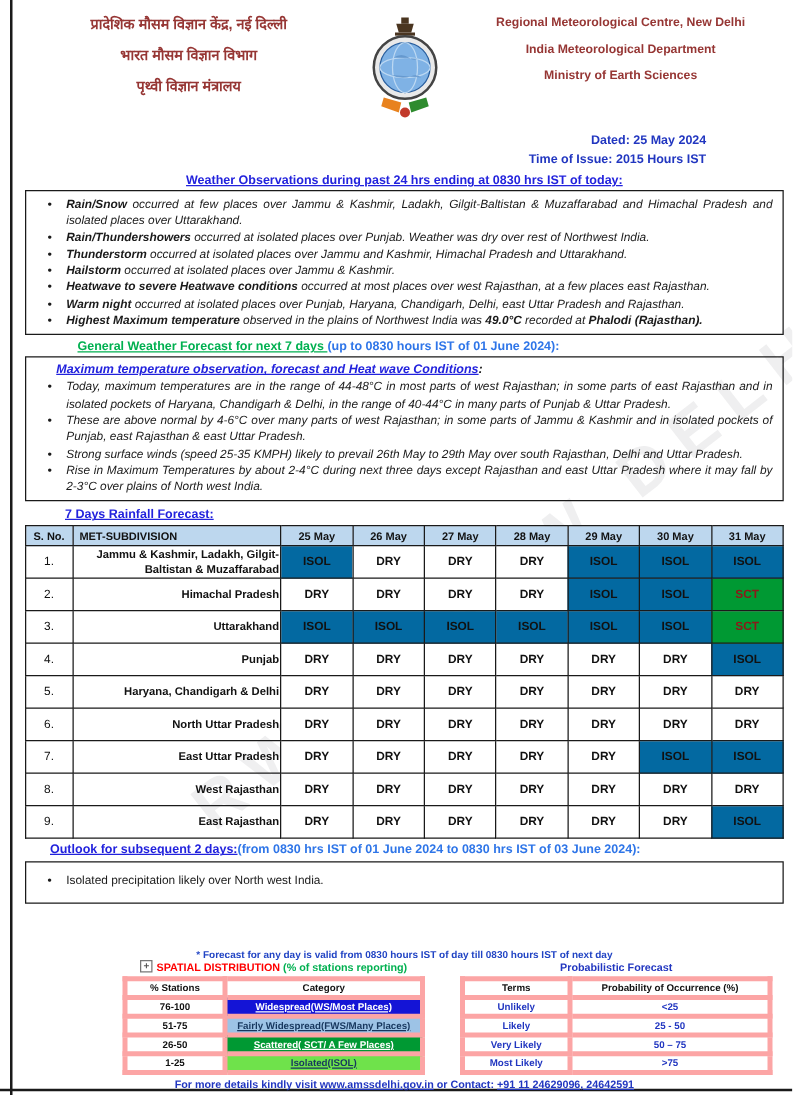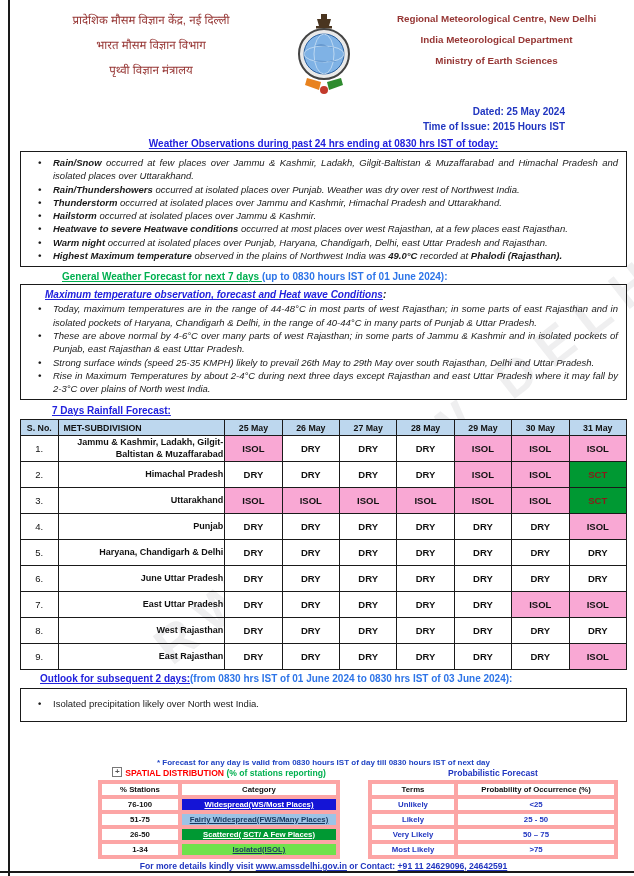--- a/index.html
+++ b/index.html
@@ -7,21 +7,21 @@
         font-family:"Liberation Sans",sans-serif;color:#111;}
   .page-border-left{position:absolute;left:8px;top:0;width:2px;height:876px;background:#1a1a1a;}
   .page-border-bottom{position:absolute;left:0;bottom:3px;width:634px;height:2px;background:#1a1a1a;}
   .watermark{position:absolute;left:-30px;top:420px;width:900px;text-align:center;
         transform:rotate(-38deg);transform-origin:center;font-size:52px;font-weight:bold;
         letter-spacing:14px;color:rgba(100,100,110,0.10);pointer-events:none;white-space:nowrap;}
   .content{position:absolute;left:20px;top:8px;width:607px;}
 
   
   .hdr{display:flex;align-items:flex-start;}
-  .hdr-hindi{width:262px;text-align:center;padding-top:14px;color:#963634;font-weight:normal;
+  .hdr-hindi{width:262px;text-align:center;padding-top:14px;color:#963634;font-weight:bold;
         font-size:11.5px;line-height:25px;}
   .hdr-logo{width:84px;text-align:center;padding-top:4px;}
   .hdr-eng{flex:1;text-align:center;padding-top:16px;color:#963634;font-weight:bold;
         font-size:9.8px;line-height:21px;}
   .dated{ text-align:right;padding-right:62px;color:#2136c0;font-weight:bold;font-size:10px;
         line-height:15px;margin-top:2px;}
 
   
   .sec-head{color:#2222dd;font-weight:bold;font-size:10px;text-decoration:underline;
         text-align:center;margin:4px 0 2px 0;}
@@ -48,21 +48,21 @@
   
   table.rain{width:607px;border-collapse:collapse;border:1.8px solid #1a1a1a;margin-top:1px;}
   table.rain th,table.rain td{border:1.3px solid #1a1a1a;text-align:center;vertical-align:middle;}
   table.rain th{background:#bdd7ee;font-size:8.8px;font-weight:bold;height:15px;padding:0 2px;}
   table.rain th.subdiv{text-align:left;padding-left:5px;}
   table.rain td{height:23px;font-size:9.5px;}
   table.rain td.sno{width:36px;font-size:9.5px;}
   table.rain td.name{width:168px;text-align:right;padding-left:5px;font-weight:bold;font-size:9px;line-height:11.5px;}
   table.rain td.day{font-weight:bold;width:57px;}
   td.day.dry{background:#ffffff;color:#111;}
-  td.day.isol{background:#f9a8d4;color:#111;}
+  td.day.isol{background:#0369a1;color:#111;}
   td.day.sct{background:#009933;color:#8b1a1a;}
 
   .outlook-box{border:1.6px solid #1a1a1a;padding:8px 8px 10px 8px;margin-top:2px;}
 
   
   .validity{text-align:center;color:#2144c4;font-weight:bold;font-size:8px;margin-top:36px;}
   .legend-row{display:flex;margin-top:1px;}
   .legend-left{margin-left:78px;width:242px;}
   .legend-right{margin-left:28px;width:250px;}
   .legend-title{font-size:8.6px;font-weight:bold;text-align:center;height:12px;}
@@ -227,21 +227,21 @@
             <td class="day dry">DRY</td>
             <td class="day dry">DRY</td>
             <td class="day dry">DRY</td>
             <td class="day dry">DRY</td>
             <td class="day dry">DRY</td>
             <td class="day dry">DRY</td>
             <td class="day dry">DRY</td>
           </tr>
           <tr>
             <td class="sno">6.</td>
-            <td class="name">June Uttar Pradesh</td>
+            <td class="name">North Uttar Pradesh</td>
             <td class="day dry">DRY</td>
             <td class="day dry">DRY</td>
             <td class="day dry">DRY</td>
             <td class="day dry">DRY</td>
             <td class="day dry">DRY</td>
             <td class="day dry">DRY</td>
             <td class="day dry">DRY</td>
           </tr>
           <tr>
             <td class="sno">7.</td>
@@ -309,21 +309,21 @@
               </tr>
               <tr>
                 <td style="width: 72px;">51-75</td>
                 <td class="cat cat-fws">Fairly Widespread(FWS/Many Places)</td>
               </tr>
               <tr>
                 <td style="width: 72px;">26-50</td>
                 <td class="cat cat-sct">Scattered( SCT/ A Few Places)</td>
               </tr>
               <tr>
-                <td style="width: 72px;">1-34</td>
+                <td style="width: 72px;">1-25</td>
                 <td class="cat cat-isol">Isolated(ISOL)</td>
               </tr>
             </tbody>
         </table>
       </div>
       <div class="legend-right">
         <div class="legend-title blue">Probabilistic Forecast</div>
         <table class="legend">
           <thead>
               <tr>

